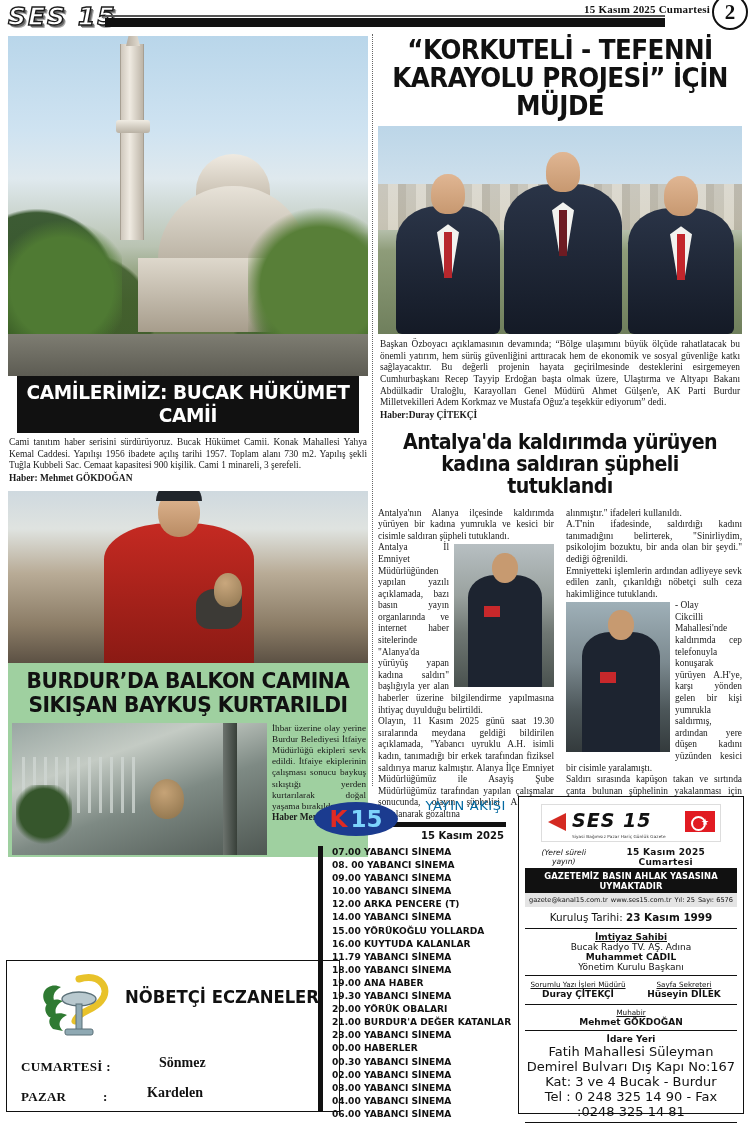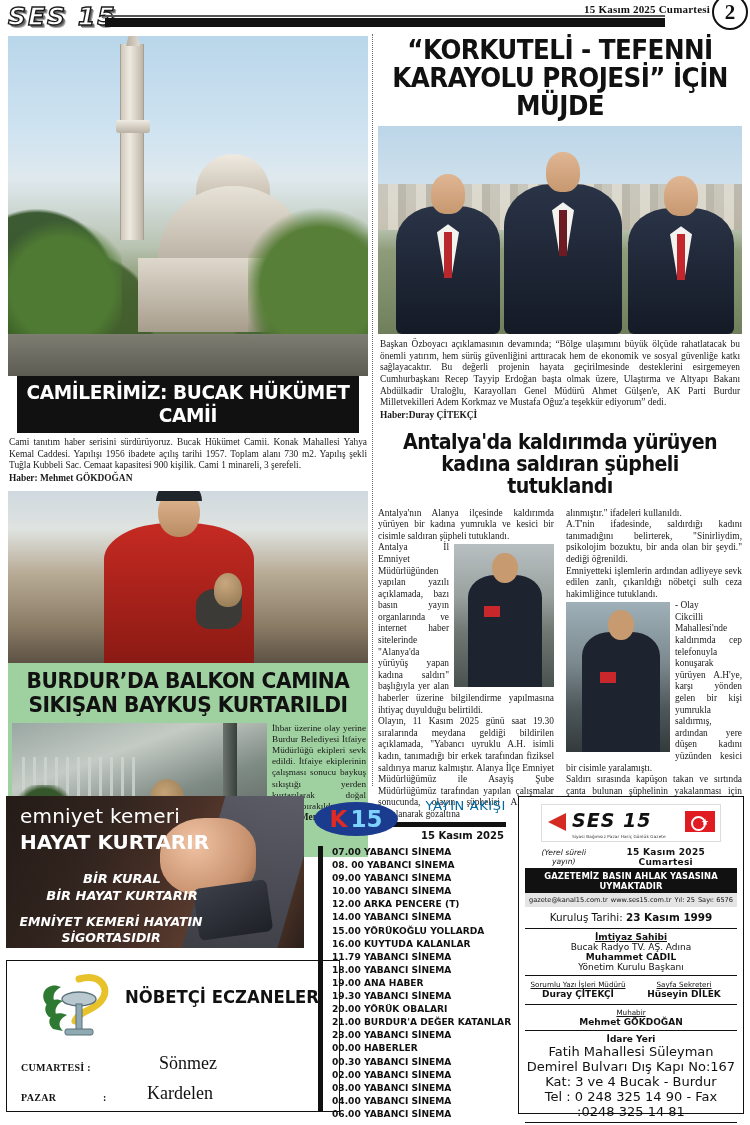--- a/index.html
+++ b/index.html
@@ -288,22 +288,22 @@
   }
   .ecz-title{
     position:absolute; left:118px; top:26px;
     font-family:"DejaVu Sans", sans-serif; font-weight:bold; font-size:17.5px; color:#111;
     transform:scaleX(.94); transform-origin:left center;
   }
   .ecz-logo{ position:absolute; left:28px; top:10px; width:86px; height:74px; }
   .ecz-row{
     position:absolute; font-family:"Liberation Serif", serif; color:#111;
   }
-  .ecz-day{ font-weight:bold; font-size:10px; letter-spacing:.3px;margin-top:38px; }
-  .ecz-name{ font-weight:normal; font-size:18px; }
+  .ecz-day{ font-weight:bold; font-size:13px; letter-spacing:.3px;margin-top:38px; }
+  .ecz-name{ font-weight:bold; font-size:14px; }
 
   
   .tv-box{
     position:absolute; left:312px; top:4px; width:198px; height:316px;
   }
   .tv-head{ position:relative; height:44px; }
   .tv-yayin{
     position:absolute; right:4px; top:2px;
     font-family:"DejaVu Sans", sans-serif; font-size:13px; letter-spacing:.6px; color:#0369a1;
   }
@@ -507,31 +507,20 @@
         <div class="clr"></div>
         <div class="body-txt">Saldırı sırasında kapüşon takan ve sırtında çanta bulunan şüphelinin yakalanması için çalışma başlatılmıştı.</div>
         <div class="body-txt">Olay anı ise bir sitenin güvenlik kamerasınca kaydedilmişti. AA</div>
       </div>
       <div class="clr"></div>
     </div>
   </div>
 
   <div class="bottom">
 
-    <div class="ad-belt">
-      <div class="strap"></div>
-      <div class="hand"></div>
-      <div class="buckle"></div>
-      <div class="ad-t1">emniyet kemeri</div>
-      <div class="ad-t2">HAYAT KURTARIR</div>
-      <div class="ad-t3" style="white-space:pre-line;">BİR KURAL
-BİR HAYAT KURTARIR</div>
-      <div class="ad-t4" style="white-space:pre-line;">EMNİYET KEMERİ HAYATIN
-SİGORTASIDIR</div>
-    </div>
 
     <div class="ecz-box">
       <svg class="ecz-logo" viewBox="0 0 86 74">
         <path d="M12 34 C2 22 14 10 26 16 C18 20 16 28 22 34 Z" fill="#2f7a32"></path>
         <path d="M14 46 C4 36 16 24 28 30 C20 34 18 42 24 48 Z" fill="#2f7a32"></path>
         <path d="M18 58 C8 48 20 38 32 44 C24 48 22 54 28 60 Z" fill="#2f7a32"></path>
         <path d="M44 8 C66 2 76 18 66 30 C58 40 44 40 40 50" stroke="#e8c22a" stroke-width="7" fill="none" stroke-linecap="round"></path>
         <ellipse cx="44" cy="28" rx="17" ry="7" fill="#b9c9cf" stroke="#5b7078" stroke-width="1.4"></ellipse>
         <rect x="41" y="33" width="6" height="26" fill="#8fa9b3" stroke="#5b7078" stroke-width="1"></rect>
         <rect x="30" y="58" width="28" height="6" rx="2" fill="#8fa9b3" stroke="#5b7078" stroke-width="1"></rect>

